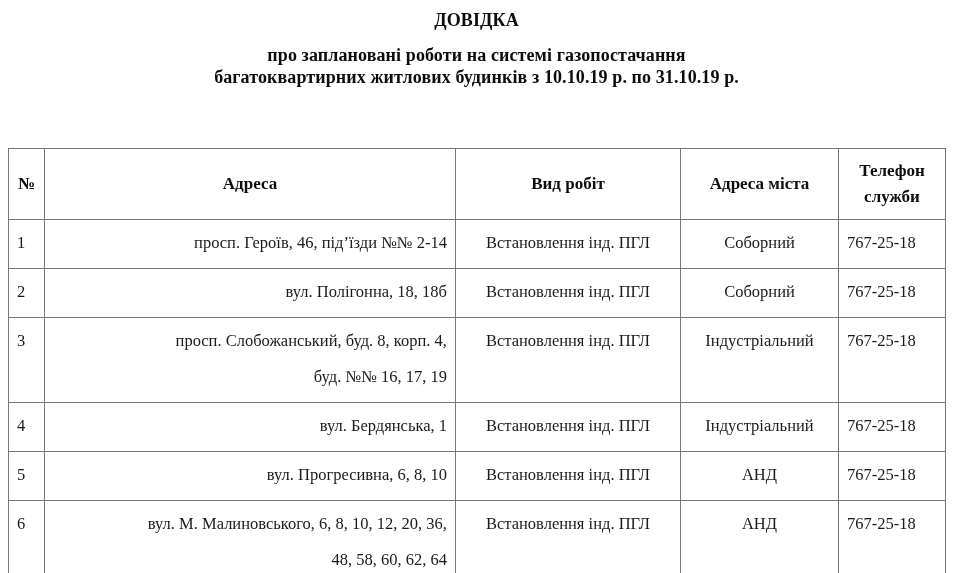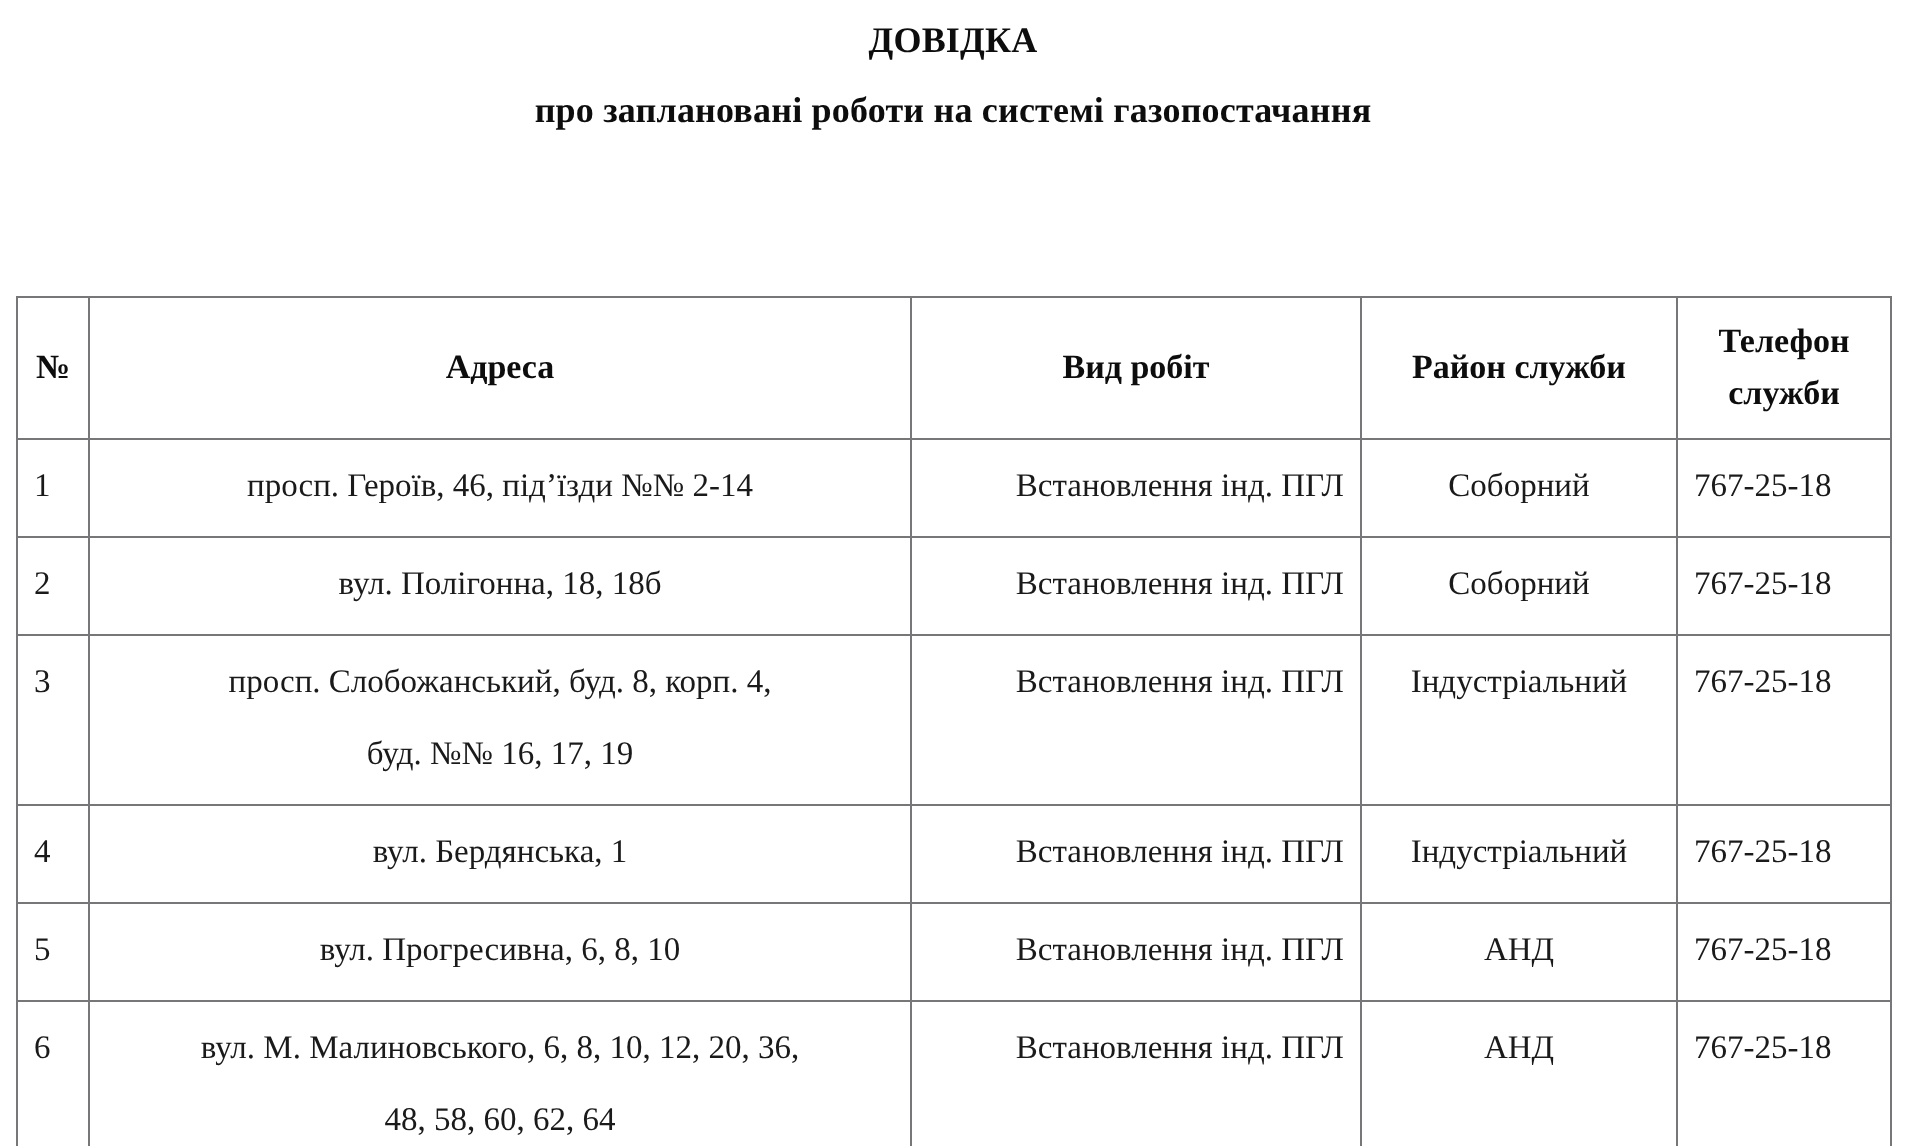--- a/index.html
+++ b/index.html
@@ -93,56 +93,57 @@
     line-height: 34px;
     font-size: 16.5px;
     color: #1a1a1a;
     white-space: nowrap;
   }
   td.cell-num {
     text-align: left;
     padding-left: 7px;
     padding-right: 4px;
   }
-  td.cell-addr  { text-align: center; }
-  td.cell-work  { text-align: right; padding-left: 10px; }
+  td.cell-addr  { text-align: right; }
+  td.cell-work  { text-align: center; padding-left: 10px; }
   td.cell-dist  { text-align: center; padding-left: 8px; }
   td.cell-phone { text-align: left; padding-left: 9px; font-family: Liberation Serif, serif; }
 
   tr.row-tall td { height: 60px; }
   tr.row-short td { height: 26px; }
 
   .addr-line { display: block; }
   .addr-line + .addr-line { margin-top: 2px; }
 </style>
 </head>
 <body>
 
 <div class="page">
 
   <div class="title-block">
     <div class="title-line title-line-1">ДОВІДКА</div>
     <div class="title-line title-line-2">про заплановані роботи на системі газопостачання</div>
+    <div class="title-line title-line-3">багатоквартирних житлових будинків з 10.10.19 р. по 31.10.19 р.</div>
   </div>
 
   <div class="table-wrap">
     <table class="schedule">
       <colgroup>
         <col class="c-num">
         <col class="c-addr">
         <col class="c-work">
         <col class="c-dist">
         <col class="c-phone">
       </colgroup>
       <thead>
         <tr>
           <th class="th-num">№</th>
           <th>Адреса</th>
           <th>Вид робіт</th>
-          <th>Район служби</th>
+          <th>Адреса міста</th>
           <th class="th-phone">
             <span>Телефон</span><br>
             <span>служби</span>
           </th>
         </tr>
       </thead>
       <tbody id="table-body">
           <tr class="row-short">
             <td class="cell-num">1</td>
             <td class="cell-addr">

